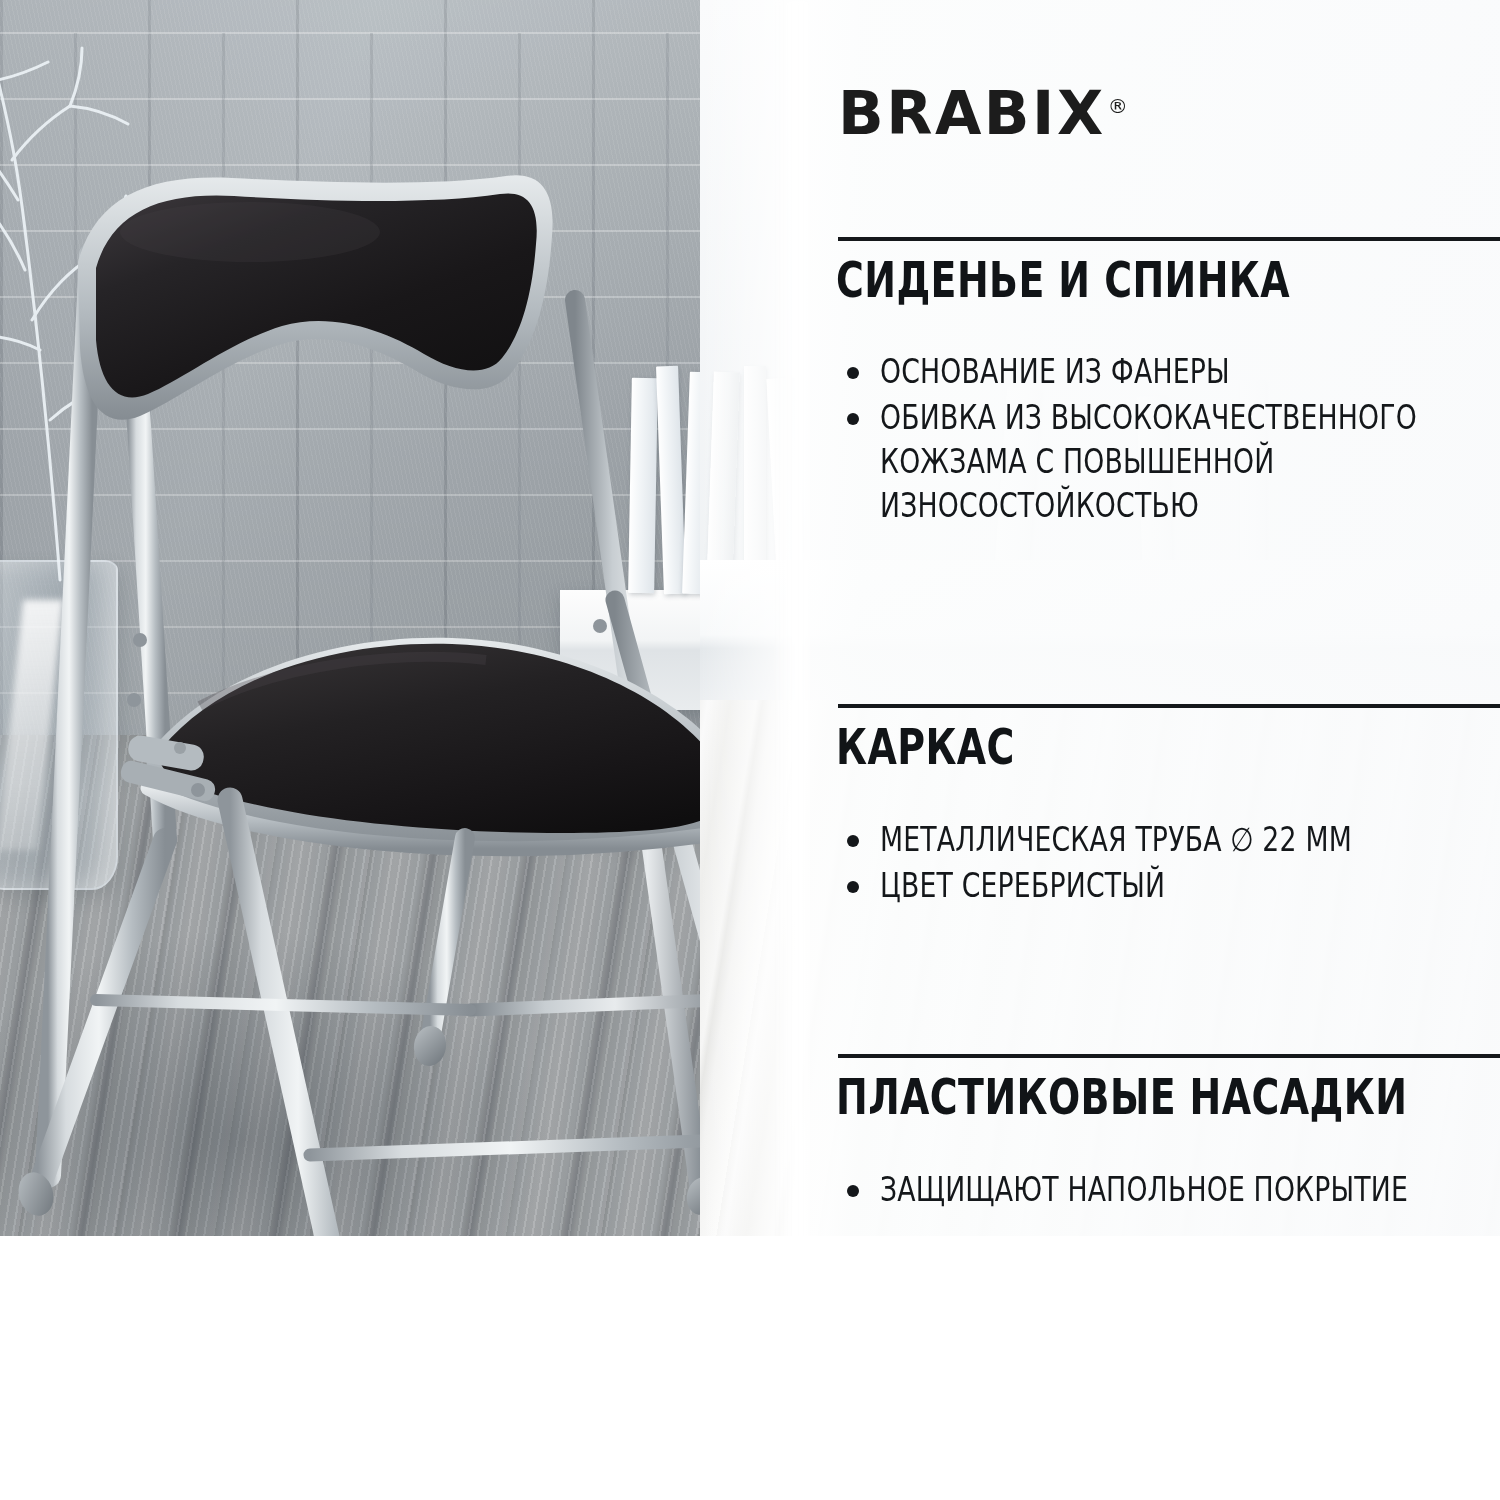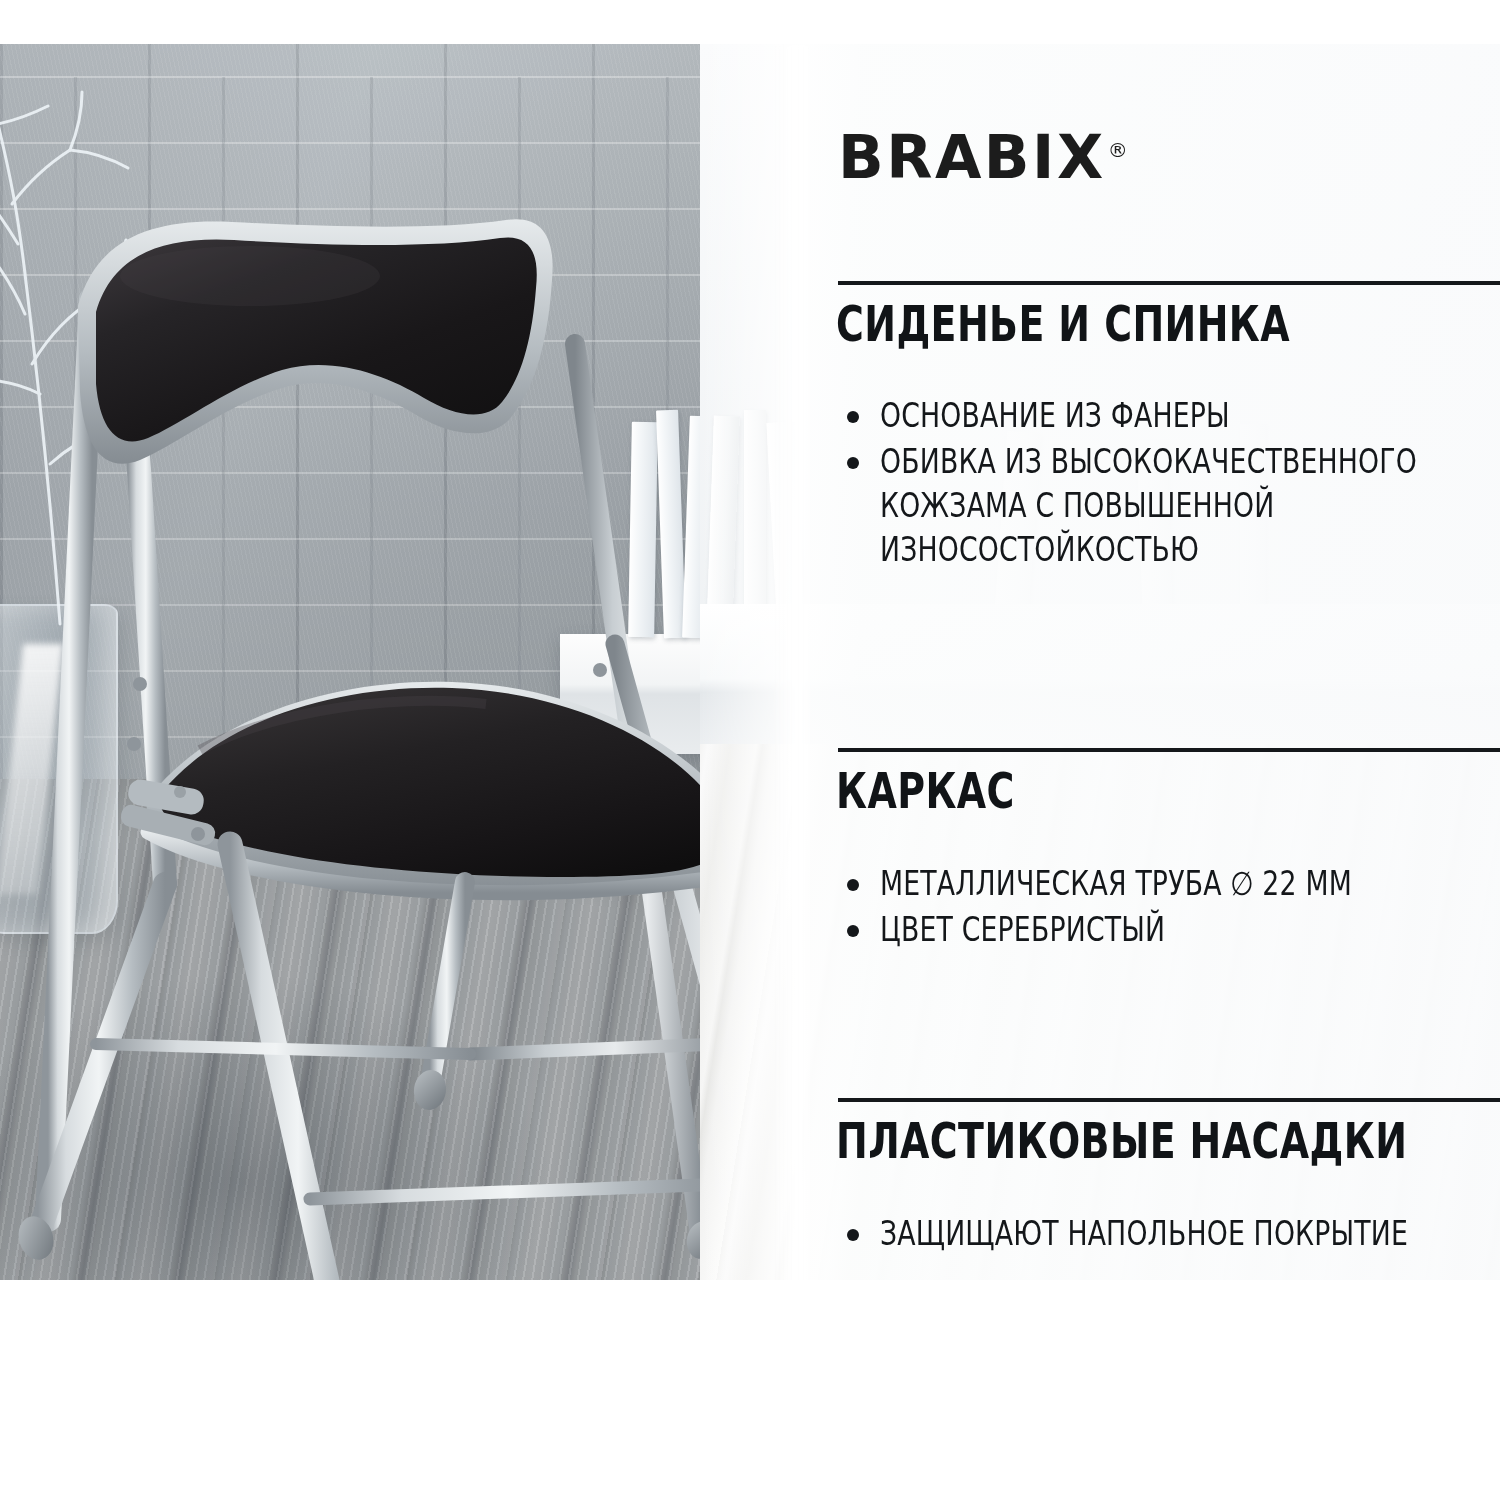--- a/index.html
+++ b/index.html
@@ -11,21 +11,20 @@
     font-family: "Liberation Sans", sans-serif;
     background: #ffffff;
   }
 
   #canvas {
     position: relative;
     width: 1500px;
     height: 1236px;
     overflow: hidden;
     background: #86efac;
-    margin-top: 44px;
   }
 
   
   .photo-scene {
     position: absolute;
     left: 0; top: 0;
     width: 800px; height: 1500px;
     overflow: hidden;
     background: #a9b2ba;
   }

